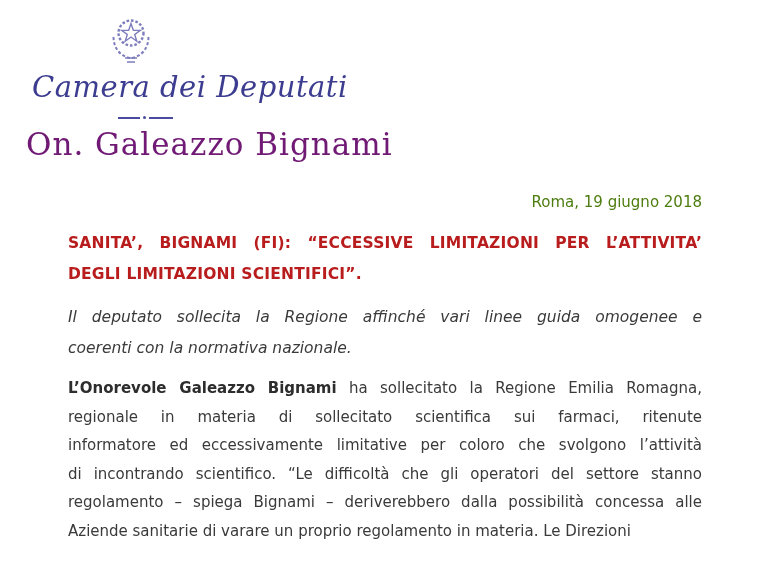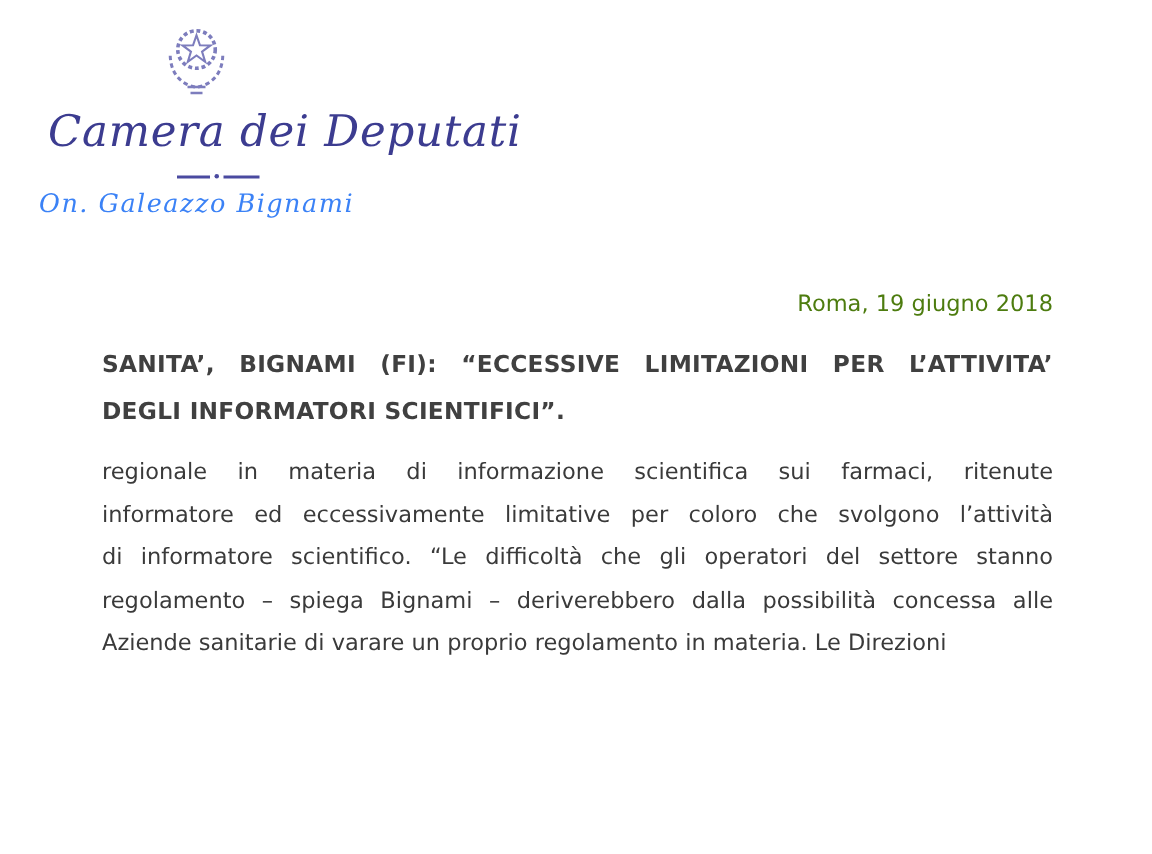--- a/index.html
+++ b/index.html
@@ -24,35 +24,35 @@
   }
   .lh-divider {
     position: absolute; left: 118px; top: 116px;
     display: flex; align-items: center; gap: 3px;
   }
   .lh-divider .seg { height: 2px; background: #4a4aa0; }
   .seg-a { width: 22px; } .seg-c { width: 24px; }
   .lh-divider .dot { width: 3px; height: 3px; background: #4a4aa0; border-radius: 50%; }
   .script-name {
     position: absolute; left: 26px; top: 126px;
-    font-family: "DejaVu Serif", serif; font-style: italic;
-    font-size: 17px; color: #3b82f6; white-space: nowrap;
+    font-family: "DejaVu Serif", serif; 
+    font-size: 31px; color: #701a75; white-space: nowrap;
     letter-spacing: 1px;
   }
   
   .dateline {
     position: absolute; right: 66px; top: 193px;
     font-size: 15px; color: #4d7c0f;
   }
   
   .content { position: absolute; left: 68px; right: 66px; top: 228px; }
   .tline { text-align: justify; text-align-last: justify; }
   .tline.last { text-align-last: left; }
   .headline {
-    font-weight: bold; color: #404040;
+    font-weight: bold; color: #b91c1c;
     font-size: 15.5px; line-height: 31px; letter-spacing: 0.2px;
   }
   .subtitle {
     margin-top: 12px;
     font-style: italic; color: #3a3a3a;
     font-size: 15.5px; line-height: 31px;
   }
   .bodytext {
     margin-top: 10px;
     color: #3a3a3a;
@@ -85,24 +85,29 @@
         <span class="seg seg-c"></span>
     </div>
     <div class="script-name">On. Galeazzo Bignami</div>
   </div>
 
   <div class="dateline">Roma, 19 giugno 2018</div>
 
   <div class="content">
     <div class="headline">
         <div class="tline">SANITA’, BIGNAMI (FI): “ECCESSIVE LIMITAZIONI PER L’ATTIVITA’</div>
-        <div class="tline last">DEGLI INFORMATORI SCIENTIFICI”.</div>
+        <div class="tline last">DEGLI LIMITAZIONI SCIENTIFICI”.</div>
+      </div>
+    <div class="subtitle">
+        <div class="tline">Il deputato sollecita la Regione affinché vari linee guida omogenee e</div>
+        <div class="tline last">coerenti con la normativa nazionale.</div>
       </div>
     <div class="bodytext">
-        <div class="tline">regionale in materia di informazione scientifica sui farmaci, ritenute</div>
+        <div class="tline"><span class="bold">L’Onorevole Galeazzo Bignami</span> ha sollecitato la Regione Emilia Romagna,</div>
+        <div class="tline">regionale in materia di sollecitato scientifica sui farmaci, ritenute</div>
         <div class="tline">informatore ed eccessivamente limitative per coloro che svolgono l’attività</div>
-        <div class="tline">di informatore scientifico. “Le difficoltà che gli operatori del settore stanno</div>
+        <div class="tline">di incontrando scientifico. “Le difficoltà che gli operatori del settore stanno</div>
         <div class="tline">regolamento – spiega Bignami – deriverebbero dalla possibilità concessa alle</div>
         <div class="tline last">Aziende sanitarie di varare un proprio regolamento in materia. Le Direzioni</div>
       </div>
   </div>
 
 </div>
 
 </body></html>

